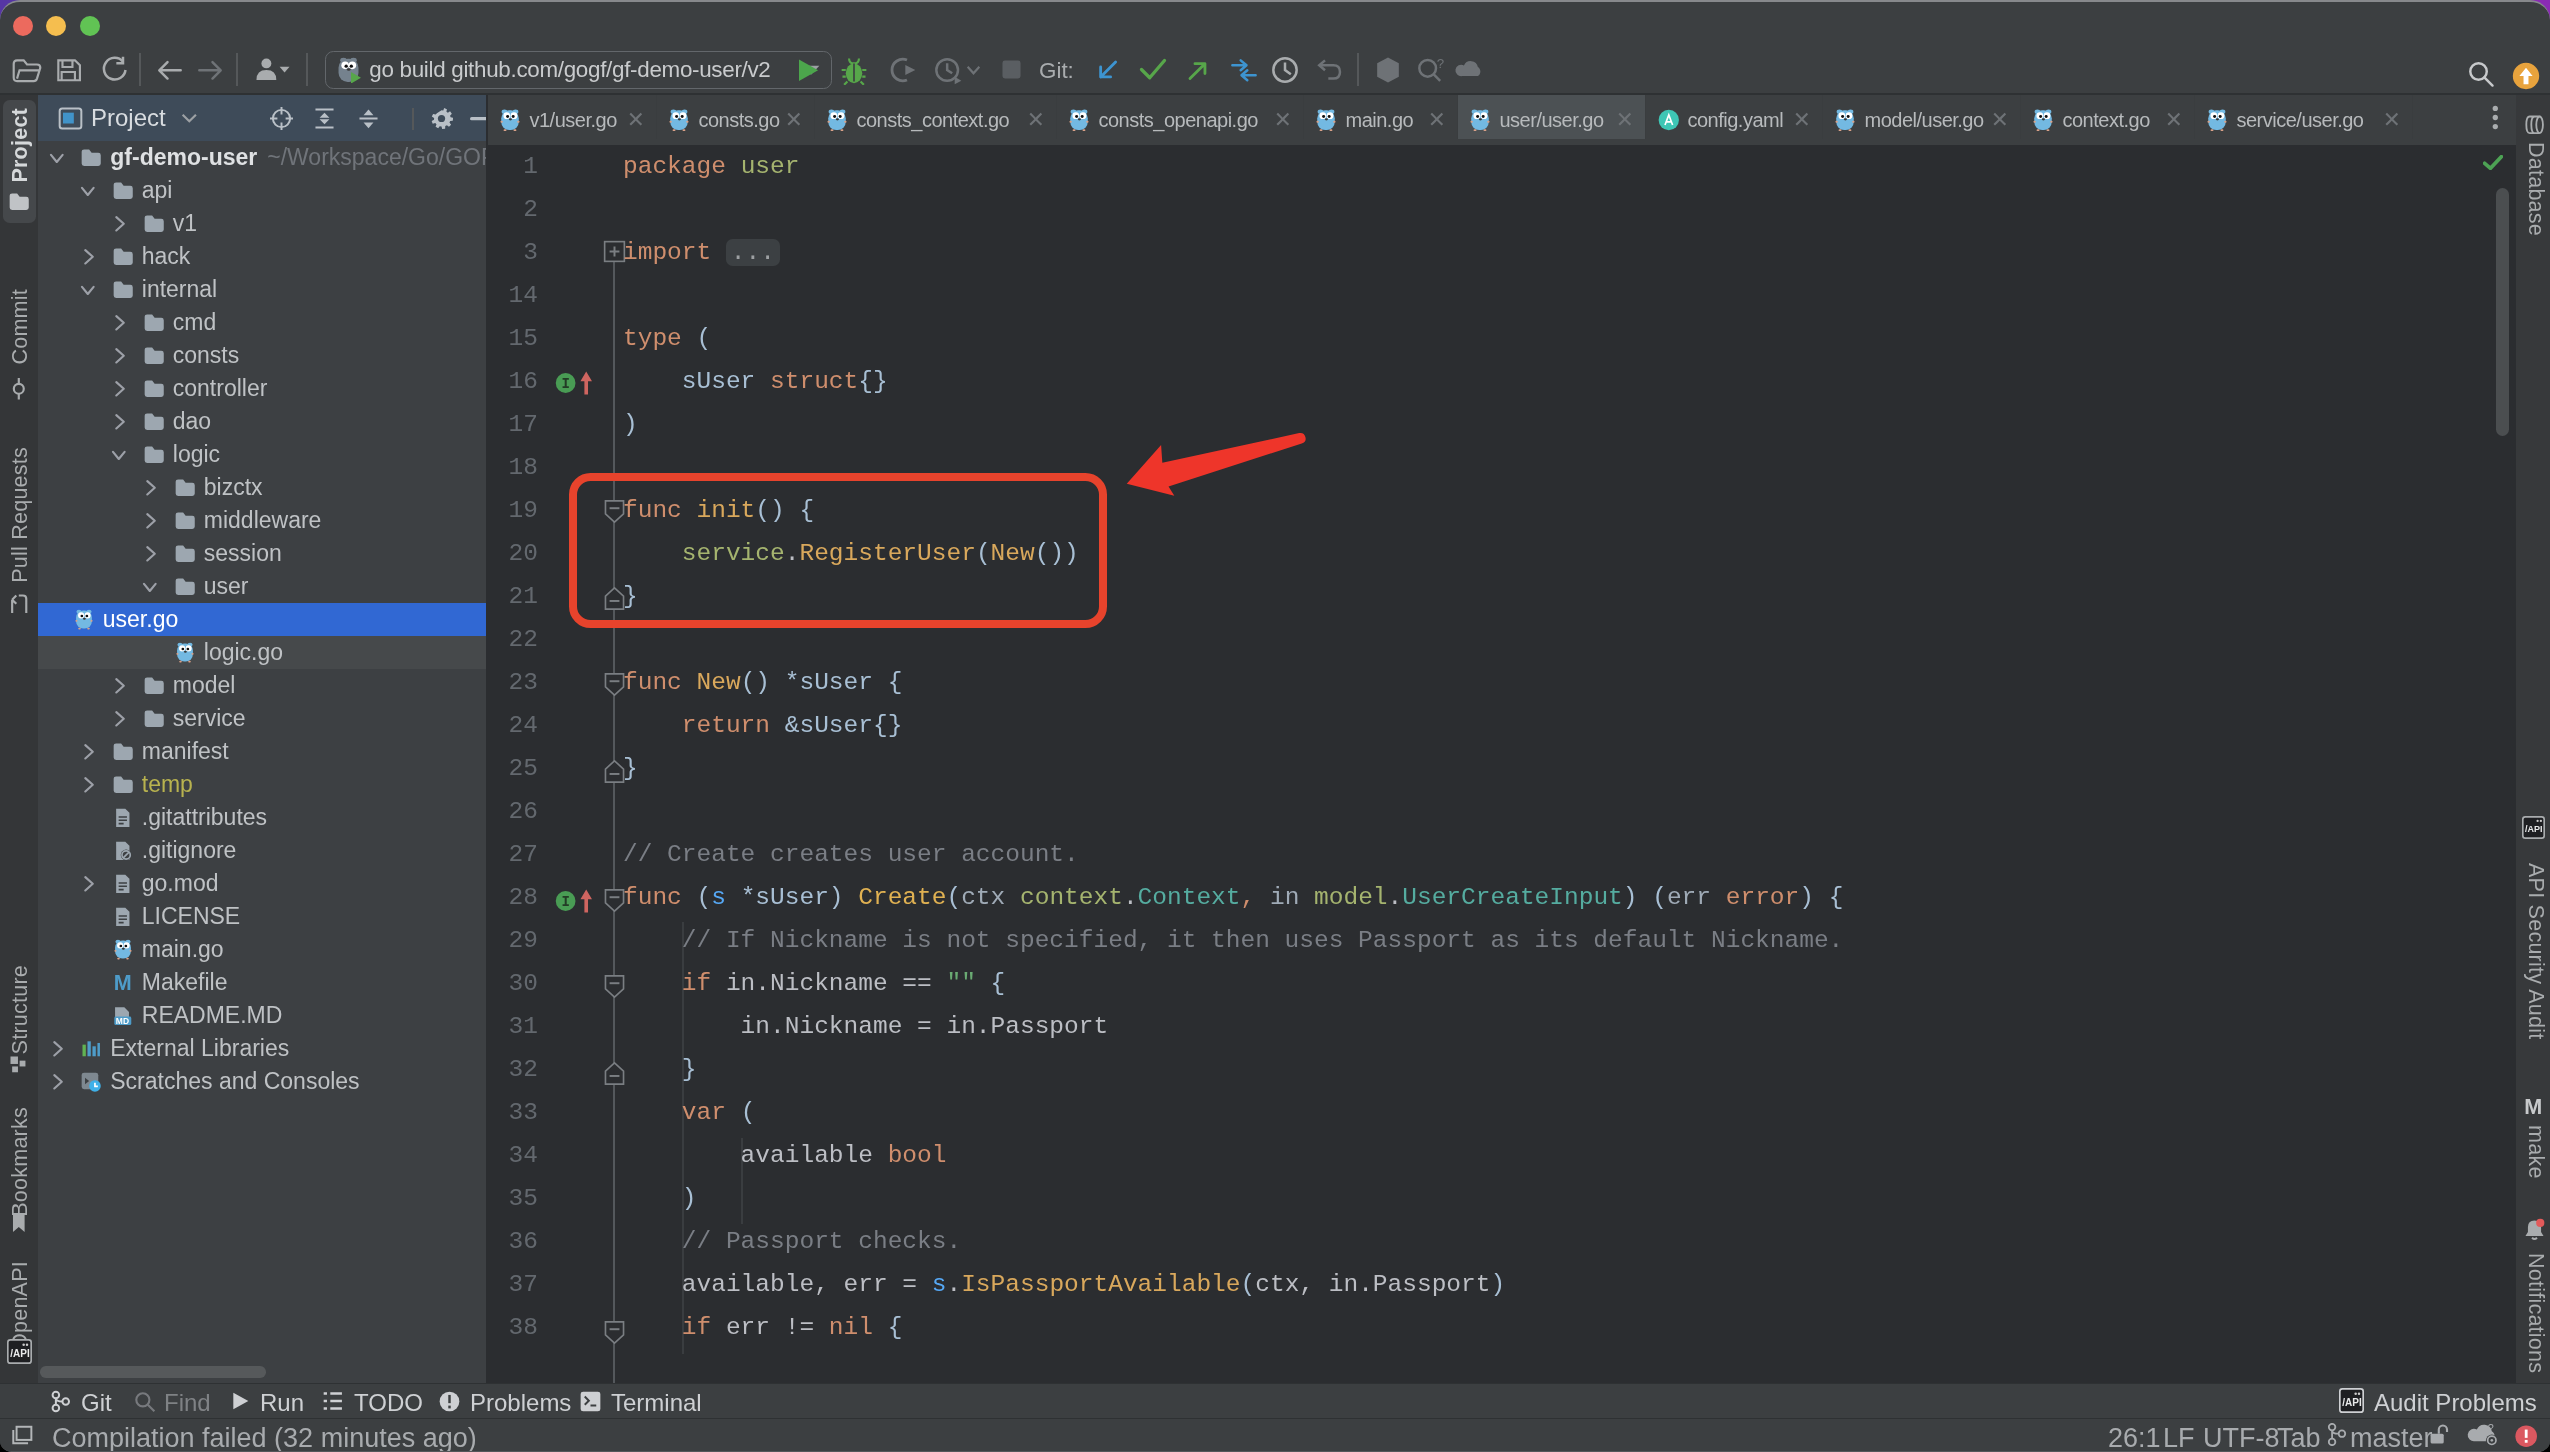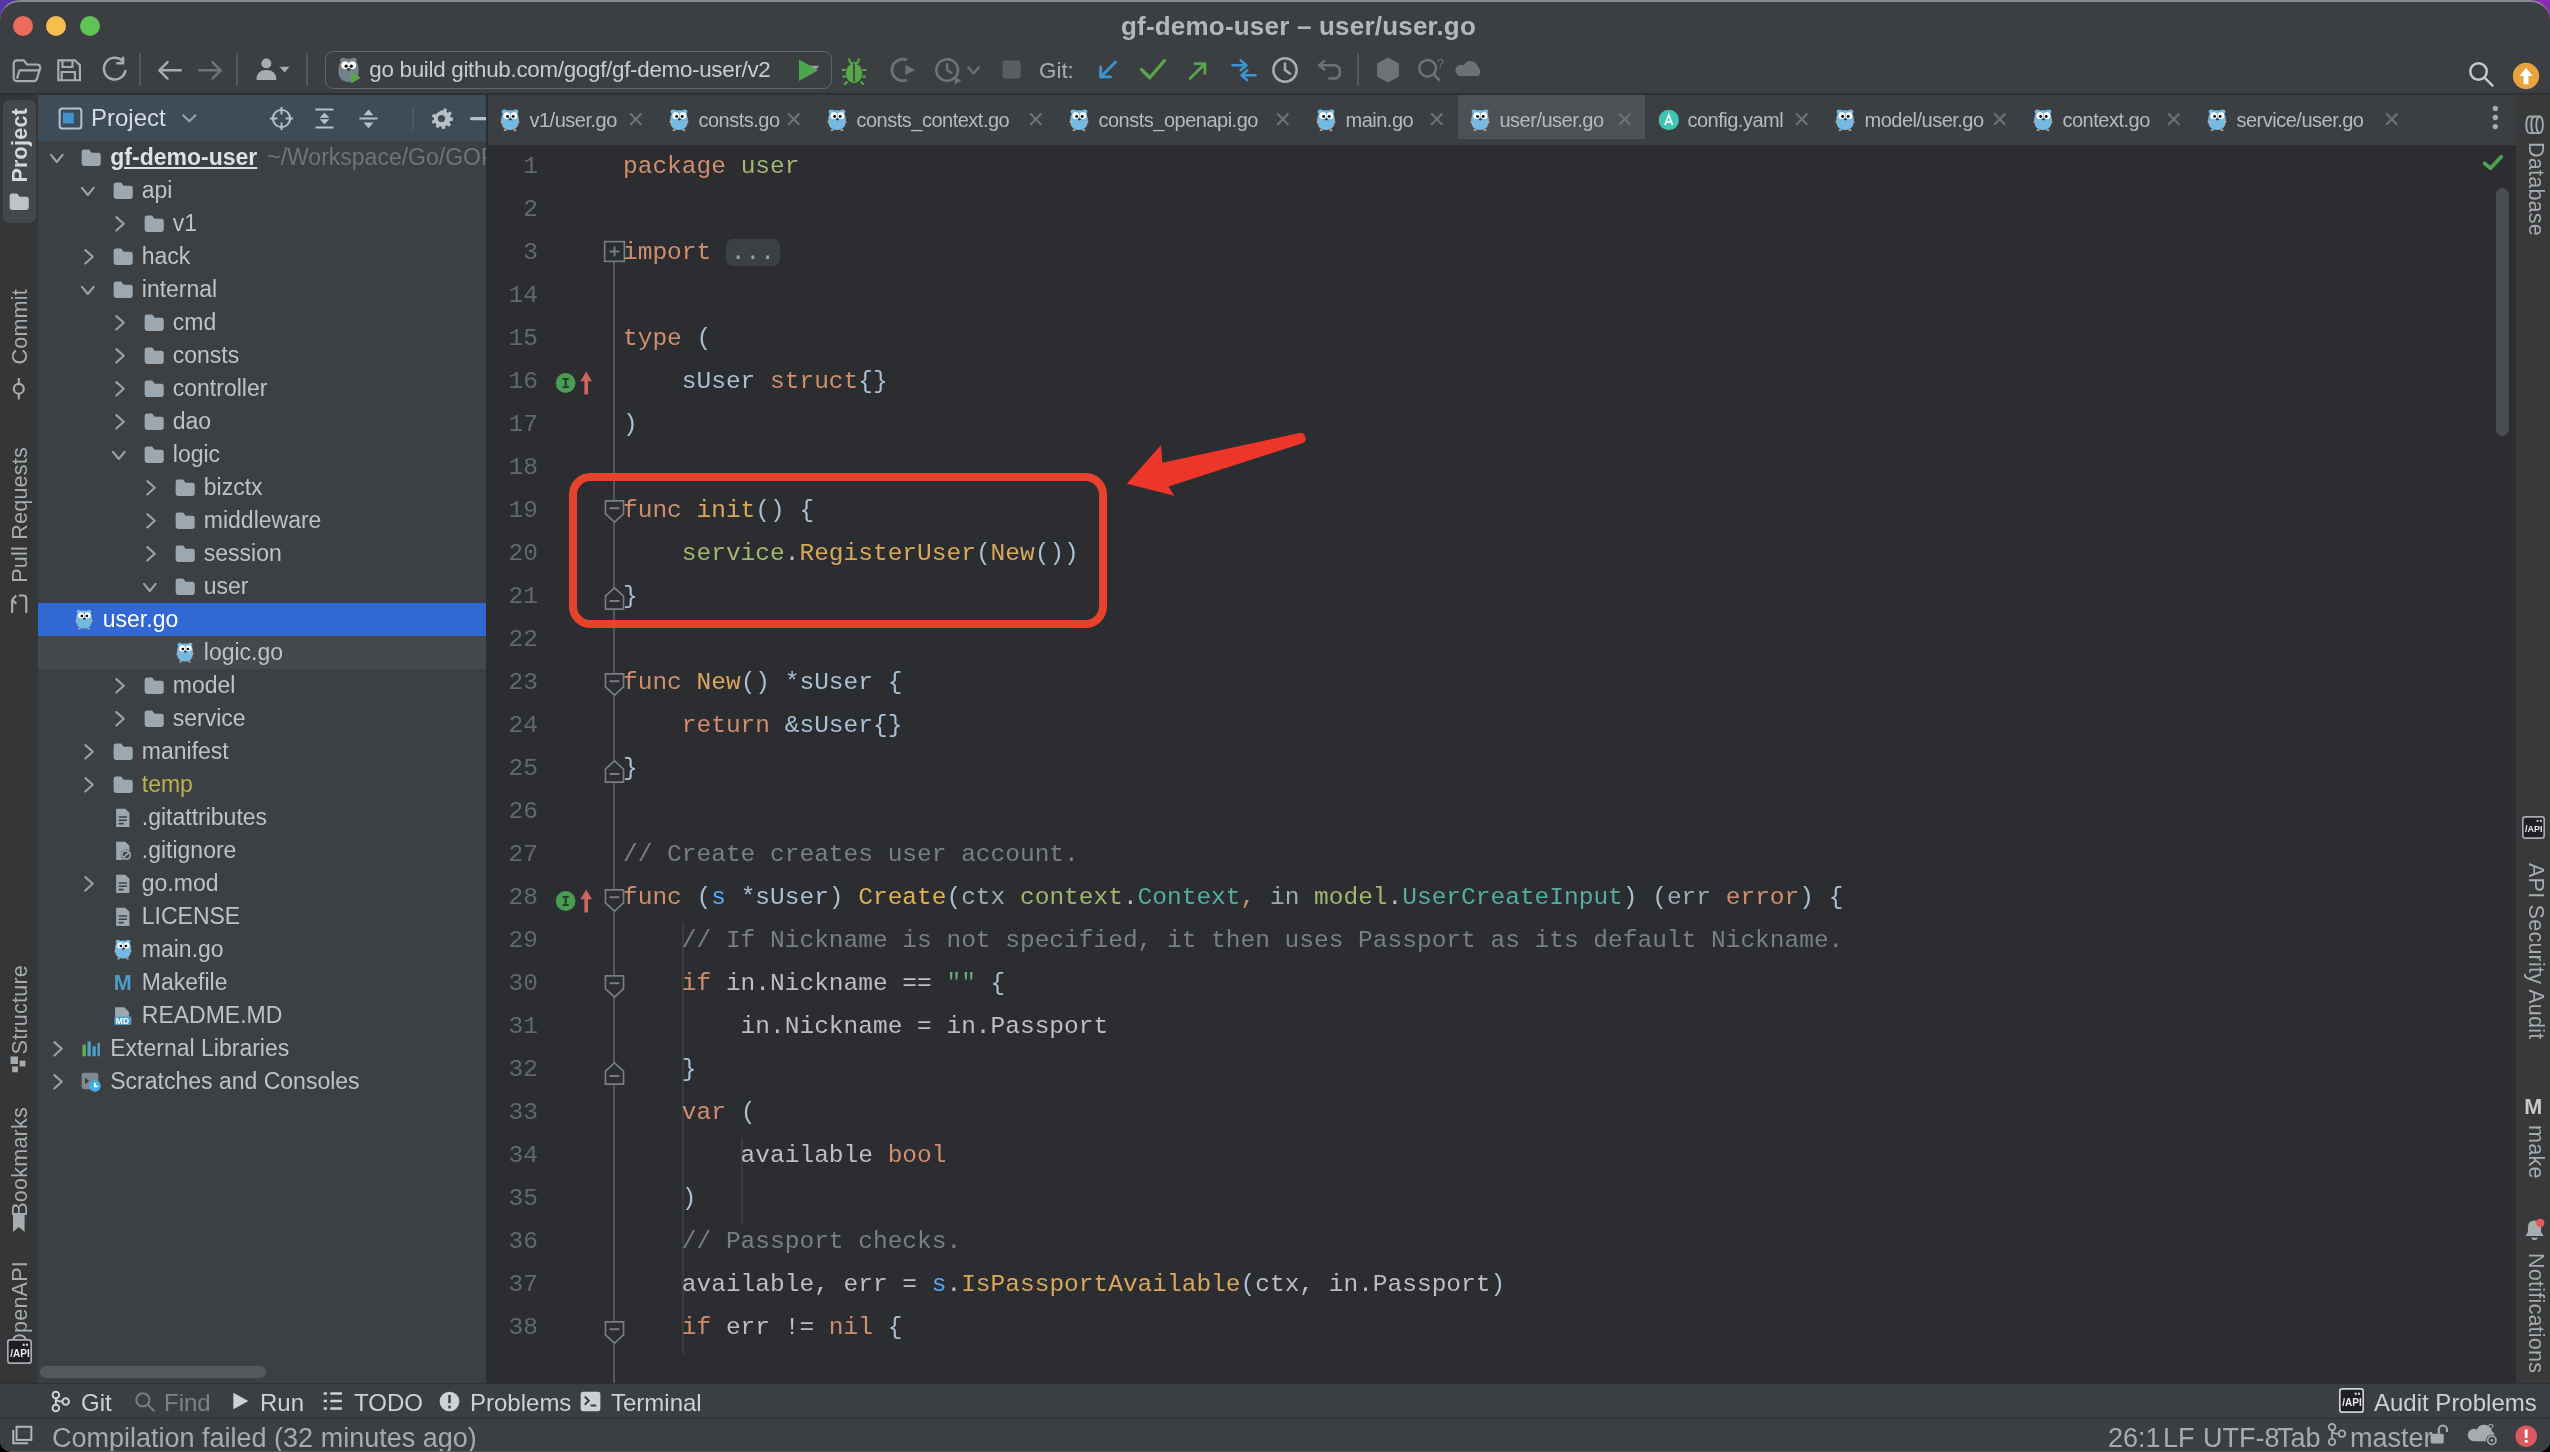--- a/index.html
+++ b/index.html
@@ -16,21 +16,21 @@
 .rstrip { position:absolute; right:0; top:93px; width:34px; bottom:33px; background:#37393B; }
 .tree { position:absolute; left:38px; top:93px; width:448px; bottom:68px; background:#3D4043; overflow:hidden; }
 .phead { position:absolute; left:0; top:0; width:100%; height:46px; background:#3E4B59; display:flex; align-items:center; }
 .tabbar { position:absolute; left:488px; top:93px; right:34px; height:44px; background:#3C3F41; display:flex; overflow:hidden; }
 .editor { position:absolute; left:488px; top:143px; right:34px; bottom:68px; background:#2B2D30; }
 .row { display:flex; align-items:center; height:33px; font-size:23px; color:#BFC2C5; white-space:nowrap; }
 .row .chev { width:21.6px; height:21.6px; margin-right:13.3px; flex:none; }
 .row .ico { width:21.6px; height:21.6px; margin-right:8.3px; flex:none; display:flex; align-items:center; justify-content:center; }
 .row.sel { background:#3168D3; color:#FFFFFF; }
 .row.hov { background:#46494B; }
-.row b { font-weight:700; color:#DFE1E3;text-decoration:underline; }
+.row b { font-weight:700; color:#DFE1E3; }
 .row .path { color:#70747A; margin-left:10px; }
 .tab { height:50px; display:flex; align-items:center; padding:0 11.6px; font-size:20px; letter-spacing:-0.5px; color:#B7BABC; position:relative; flex:none; border-right:1.7px solid #3A3D3F; }
 .tab .x { color:#6E7276; font-size:21.6px; margin-left:auto; font-weight:400; }
 .tab.act { background:#4C5154; }
 .tab.act:after { content:''; position:absolute; left:0; right:0; bottom:0; height:5px; background:#7E858E; }
 .tab .ti { margin-right:8.3px; width:21.6px; flex:none; display:flex; justify-content:center; }
 .gut { position:absolute; left:0; top:0; width:50px; text-align:right; font-family:"Liberation Mono",monospace; font-size:24.5px; color:#63686E; line-height:43px; white-space:pre; }
 .code { position:absolute; left:135px; top:0; font-family:"Liberation Mono",monospace; font-size:24.5px; line-height:43px; color:#BCBEC4; white-space:pre; }
 .k { color:#CF8E6D; } .f { color:#D9A85C; } .pk { color:#A5B46F; } .ty { color:#55ACA0; }
 .bl { color:#56A8F5; } .st { color:#6AAB73; } .cm { color:#7A7E85; }
@@ -46,21 +46,20 @@
 svg { display:block; }
 </style>
 </head>
 <body>
 <div class="bgtop"></div>
 <div class="win">
 
 <div class="tl" style="left:13.3px;background:#EC6A5E"></div>
 <div class="tl" style="left:46px;background:#F5BE4F"></div>
 <div class="tl" style="left:80px;background:#61C354"></div>
-<div class="title">gf-demo-user – user/user.go</div>
 <svg class="abs" style="left:11.6px;top:55px" width="30" height="26.6" viewBox="0 0 36 32">
       <path d="M2 8 q0-4 4-4 h8 l4 5 h12 q4 0 4 4 l-4 13 q-1 3-4 3 H6 q-4 0-4-4 Z M6 26 l3-10 h24" fill="none" stroke="#A9ACAE" stroke-width="2.6"></path>
     </svg>
 <svg class="abs" style="left:55px;top:55px" width="26.6" height="26.6" viewBox="0 0 32 32">
       <path d="M4 4 h20 l6 6 v18 H4 Z" fill="none" stroke="#A9ACAE" stroke-width="2.6"></path>
       <path d="M9 4 v8 h12 V4 M8 28 v-10 h16 v10" fill="none" stroke="#A9ACAE" stroke-width="2.6"></path>
     </svg>
 <svg class="abs" style="left:98px;top:53px" width="30" height="30" viewBox="0 0 36 36">
       <path d="M30 8 A13 13 0 1 0 33 18" fill="none" stroke="#A9ACAE" stroke-width="3"></path>
       <path d="M30 2 v8 h-8" fill="none" stroke="#A9ACAE" stroke-width="3"></path>

